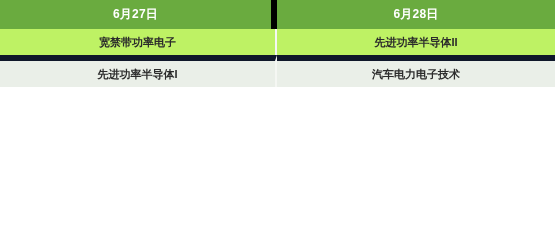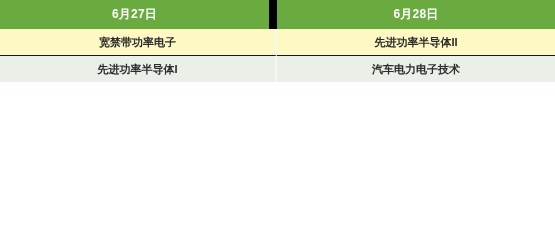--- a/index.html
+++ b/index.html
@@ -28,46 +28,46 @@
     color: #ffffff;
     font-size: 12px;
     font-weight: bold;
     text-align: center;
     height: 29px;
     padding: 0;
     vertical-align: middle;
     letter-spacing: 0.2px;
   }
   thead th.cell-left {
-    border-right: 8px solid #000000;
+    border-right: 6px solid #000000;
     margin-left: 16px;
   }
 
   
   tbody td {
     font-size: 11px;
     color: #2b2b2b;
     text-align: center;
     height: 26px;
     padding: 0;
     vertical-align: middle;
     font-weight: bold;
   }
   tbody td.cell-left {
     border-right: 2px solid #f5f7f3;
   }
   tbody tr.row-shade td {
-    background: #fef9c3;
+    background: #bef264;
   }
   tbody tr.row-plain td {
     background: #eaefe8;
   }
   
   tbody tr + tr td {
-    border-top: 1px solid #0f172a;
+    border-top: 6px solid #0f172a;
   }
 </style>
 </head>
 <body>
 
 <table id="schedule-table">
   <colgroup>
     <col class="col-left">
     <col class="col-right">
   </colgroup>

